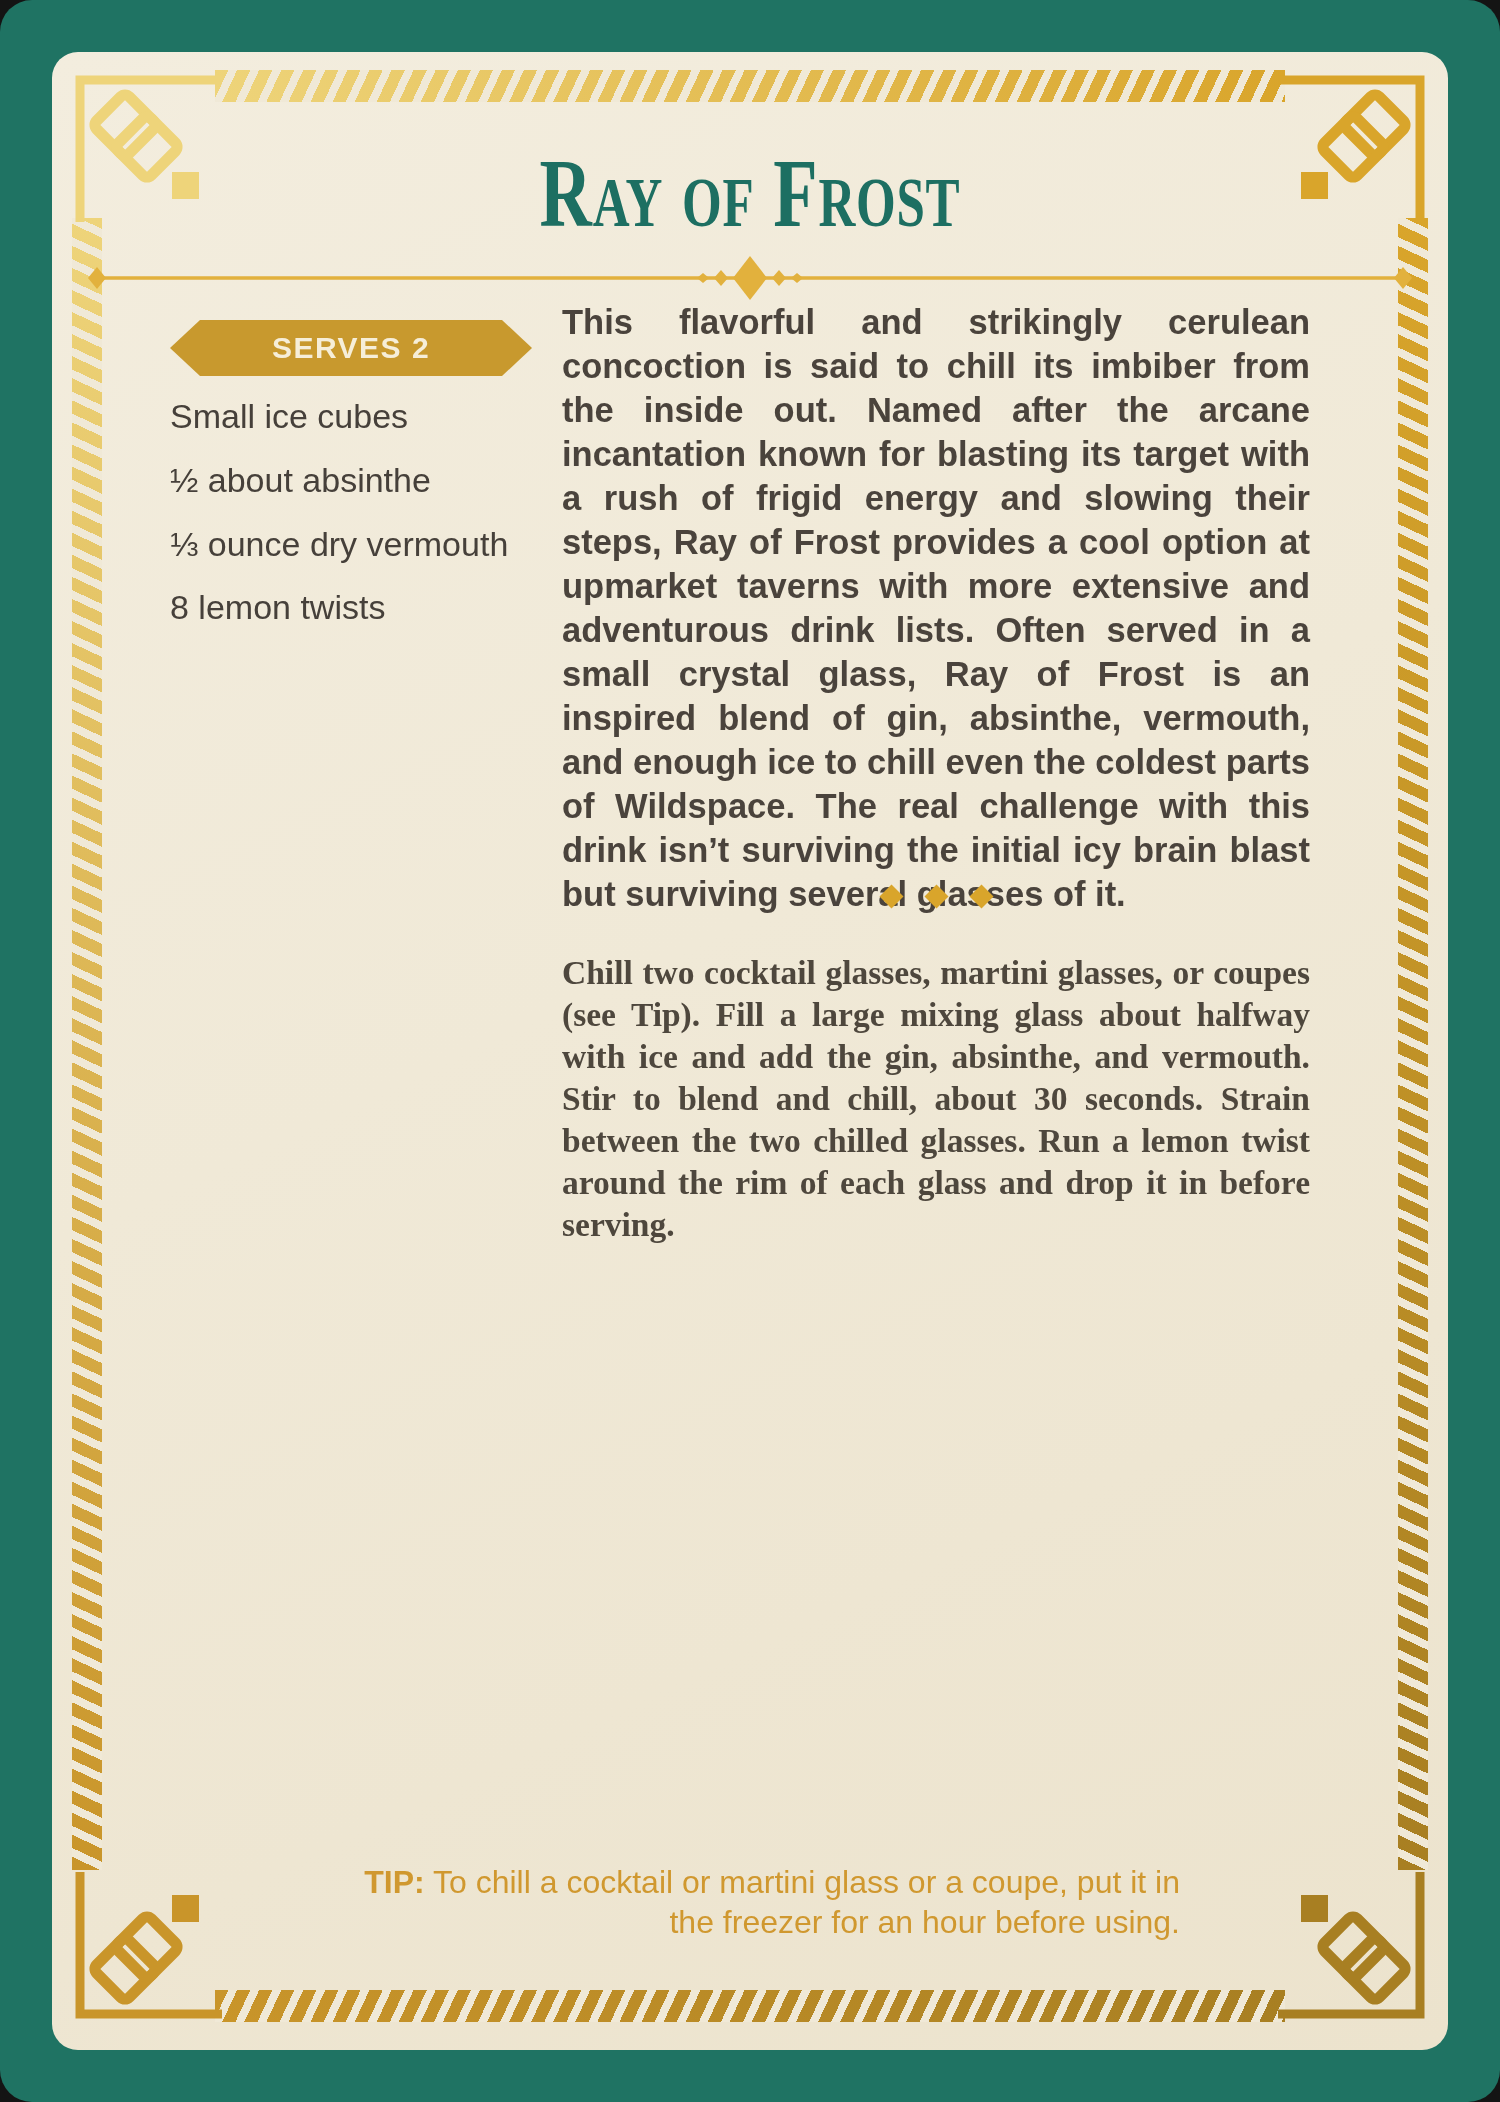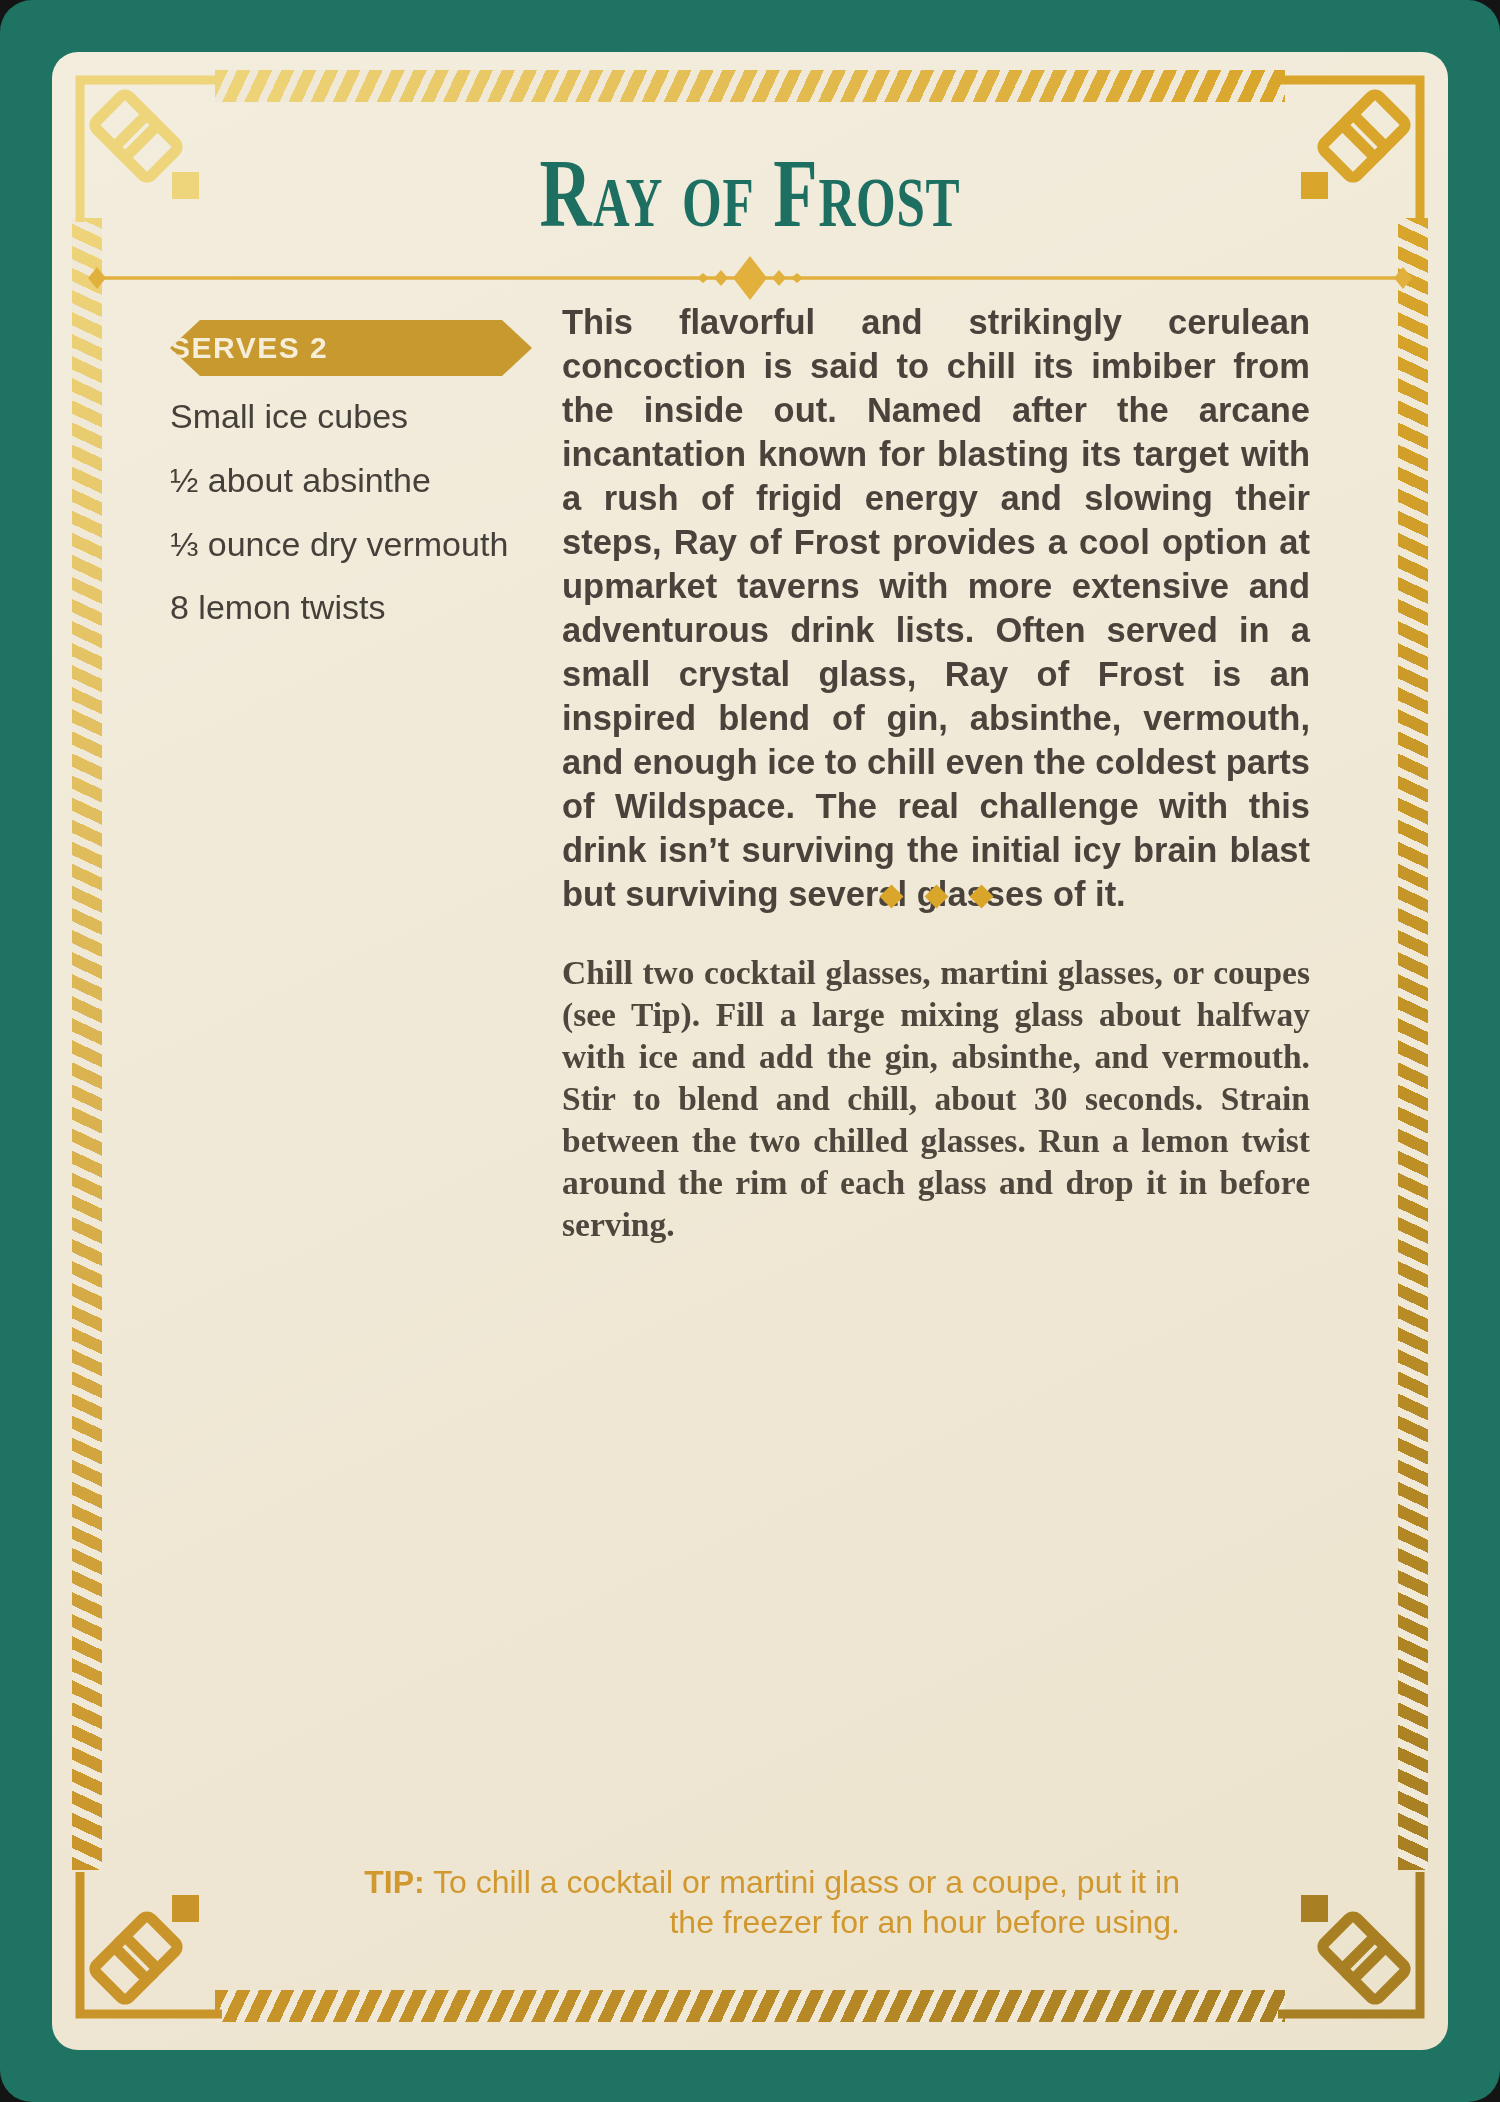--- a/index.html
+++ b/index.html
@@ -45,21 +45,21 @@
     text-align:center;font-family:"Liberation Serif","DejaVu Serif",serif;
     font-weight:bold;font-variant:small-caps;font-size:98px;line-height:1;
     color:var(--title-teal);transform:scaleX(.74);letter-spacing:1px;
   }
   .title-rule{position:absolute;left:85px;top:254px;width:1330px;height:48px;}
   
   .serves-banner{
     position:absolute;left:170px;top:320px;width:362px;height:56px;
     background:var(--banner-gold);
     clip-path:polygon(0 50%,30px 0,calc(100% - 30px) 0,100% 50%,calc(100% - 30px) 100%,30px 100%);
-    display:flex;align-items:center;justify-content:flex-start;
+    display:flex;align-items:center;justify-content:center;
   }
   .serves-banner span{
     color:#f6eed8;font-weight:bold;font-size:30px;letter-spacing:1.5px;
   }
   
   .ingredients{position:absolute;left:170px;top:396px;width:380px;}
   .ing{font-size:34px;line-height:1.2;color:#46403a;margin-bottom:23px;}
   
   .description{
     position:absolute;left:562px;top:300px;width:748px;

